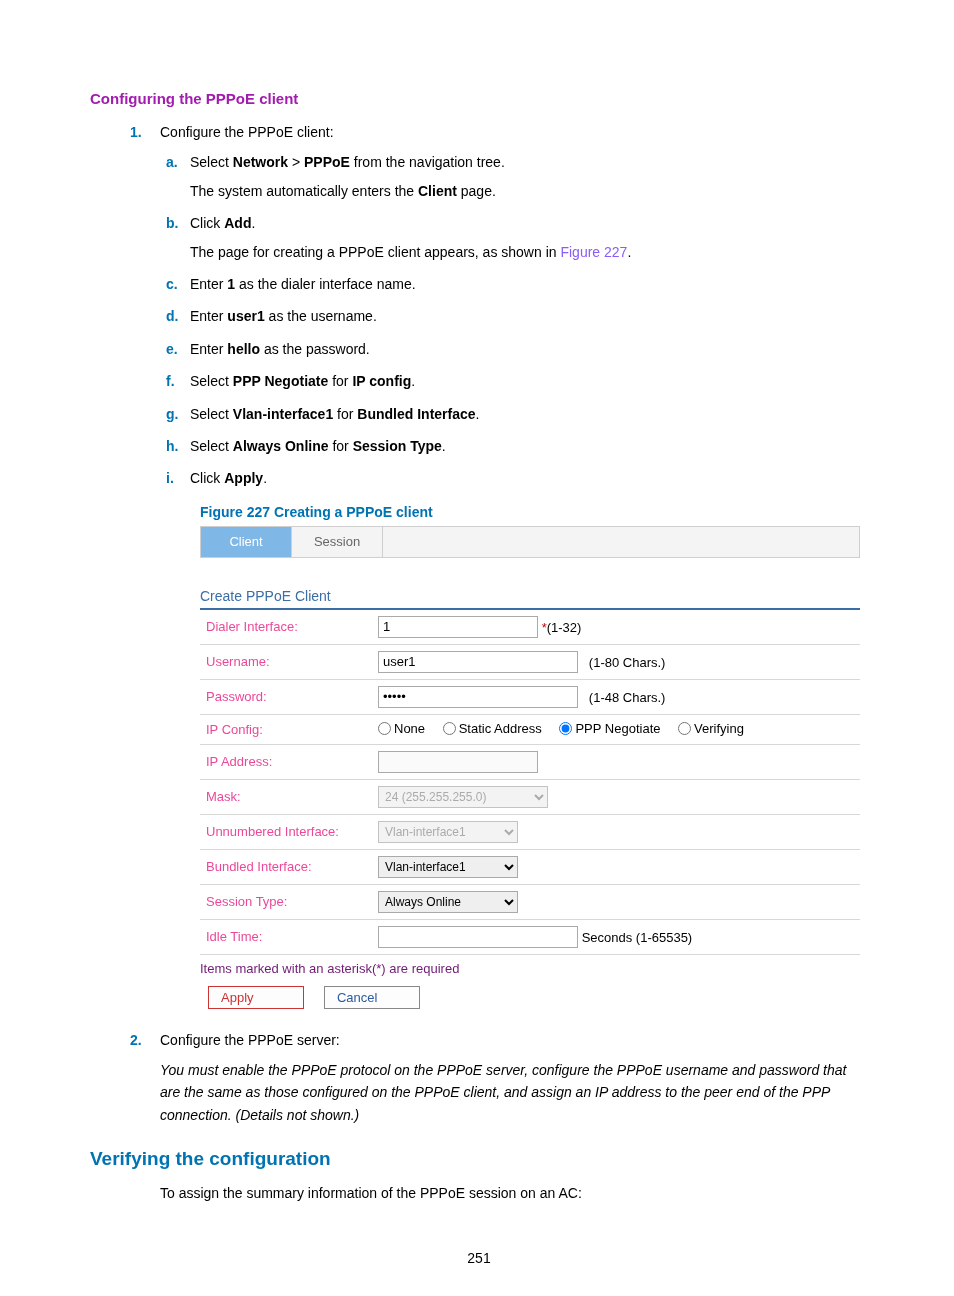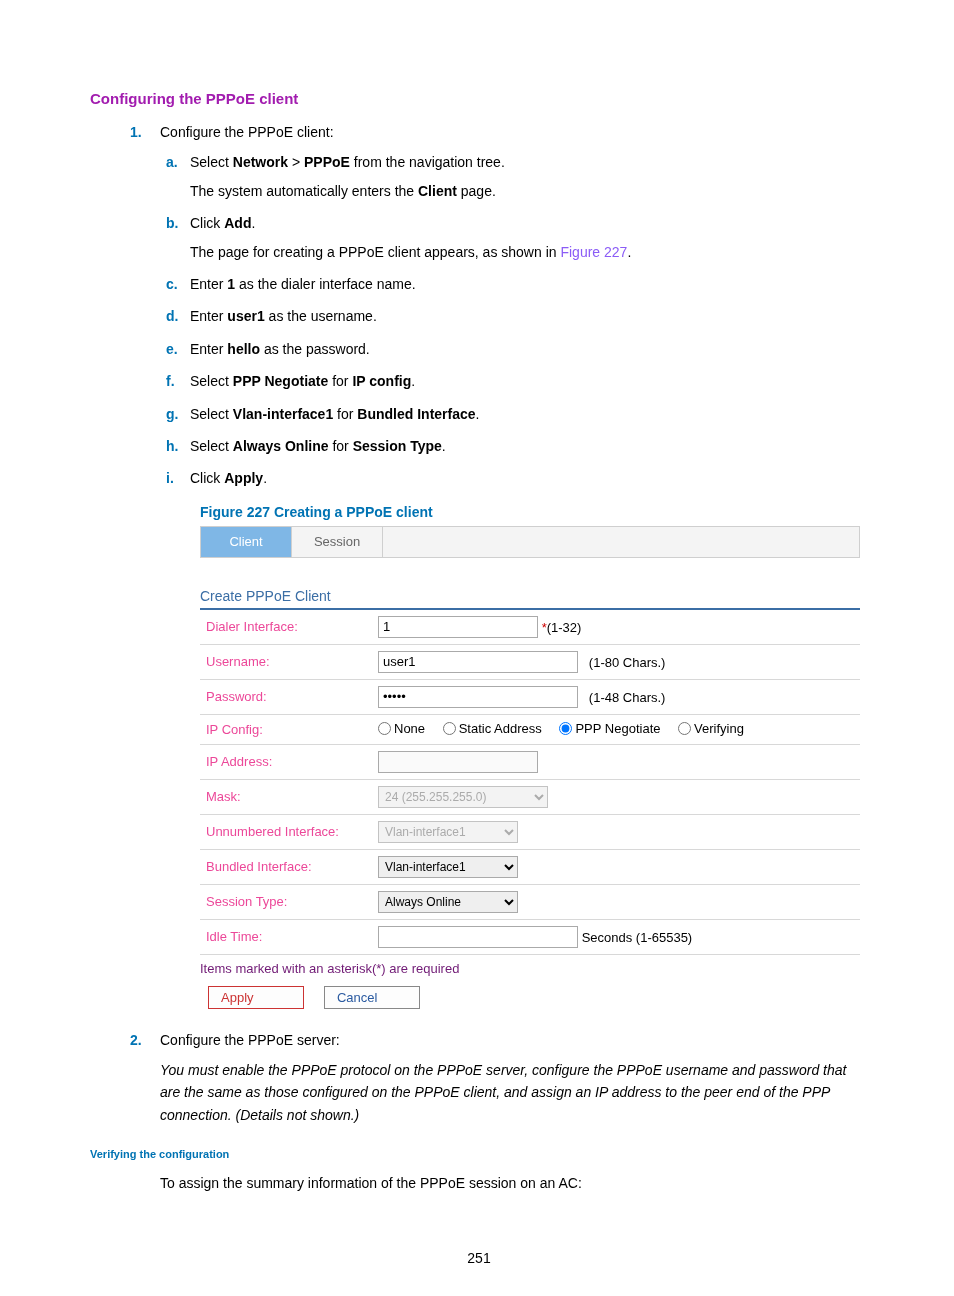--- a/index.html
+++ b/index.html
@@ -154,21 +154,21 @@
     color: #333;
     cursor: pointer;
   }
   .btn.apply { color: #c33; }
   .btn.cancel {
     border: 1px solid #888;
     color: #2a5aa0;
   }
   .verify-heading {
     color: #0073b3;
-    font-size: 11px;
+    font-size: 19px;
     font-weight: bold;
     margin: 22px 0 12px 0;
   }
   .indent-p {
     margin: 0 0 10px 70px;
     line-height: 1.6;
   }
   .page-num {
     position: absolute;
     bottom: 30px;

